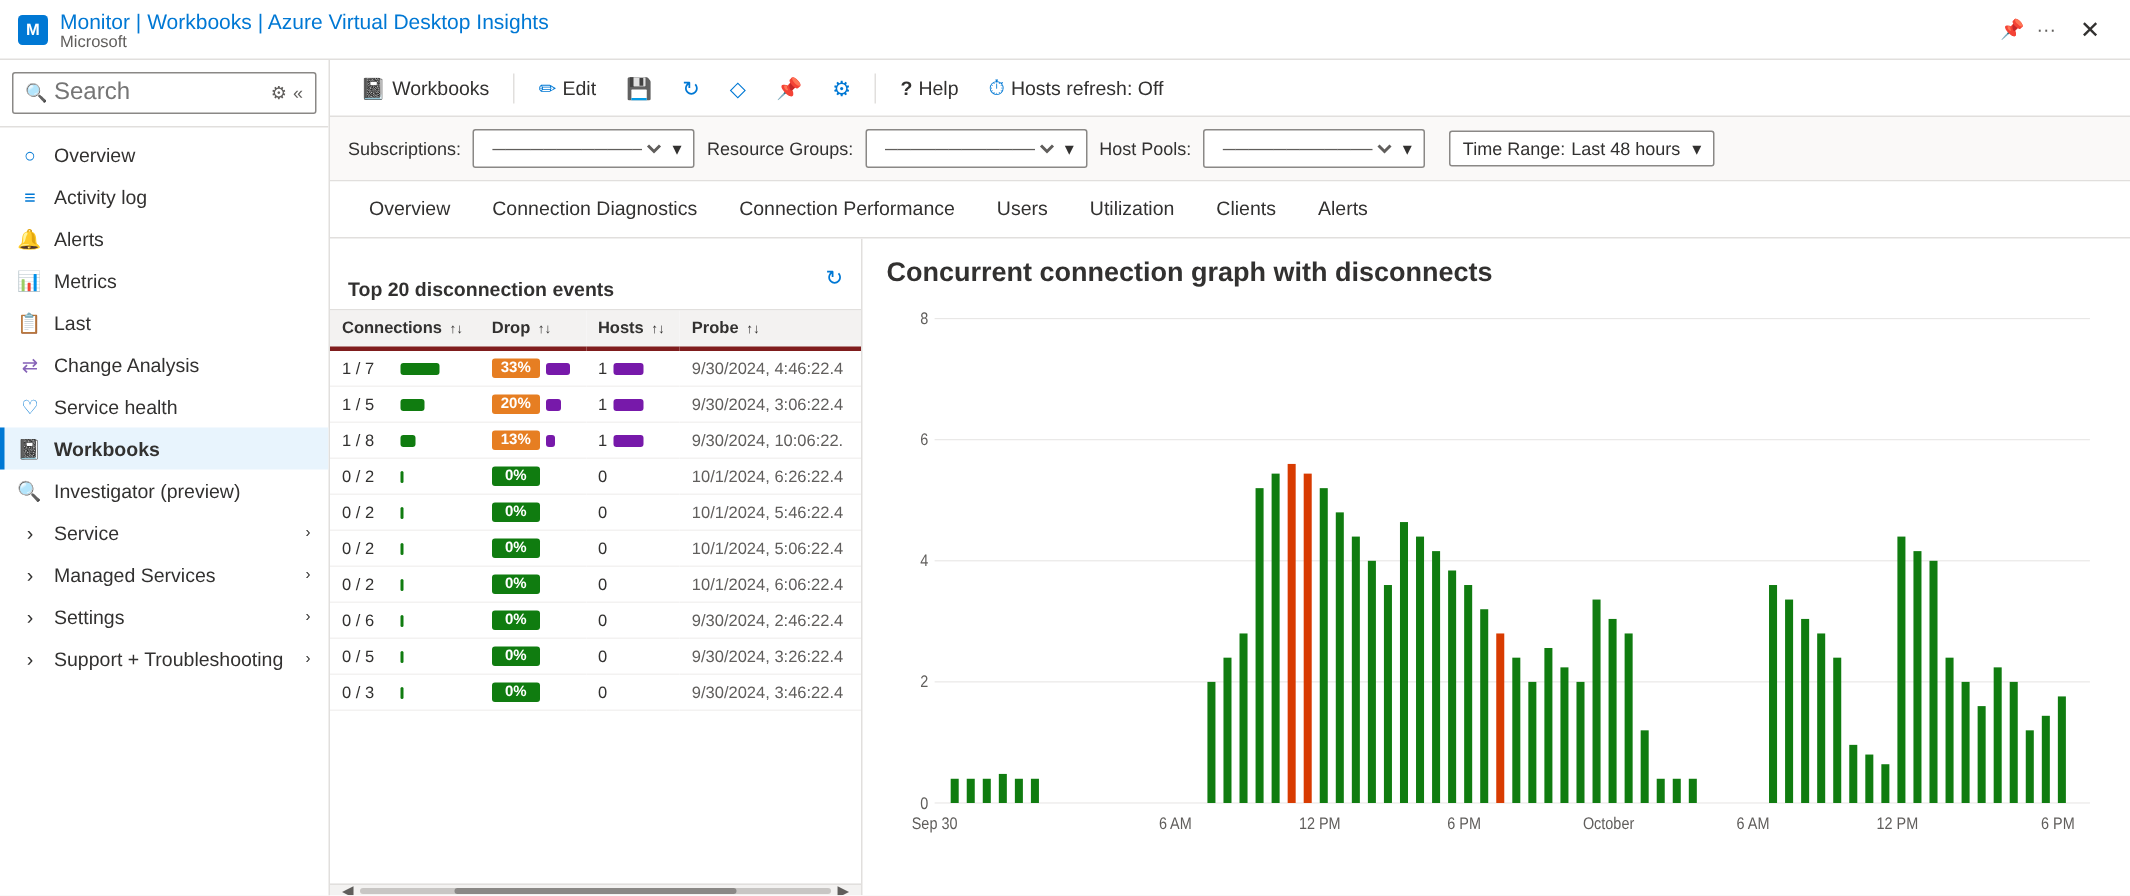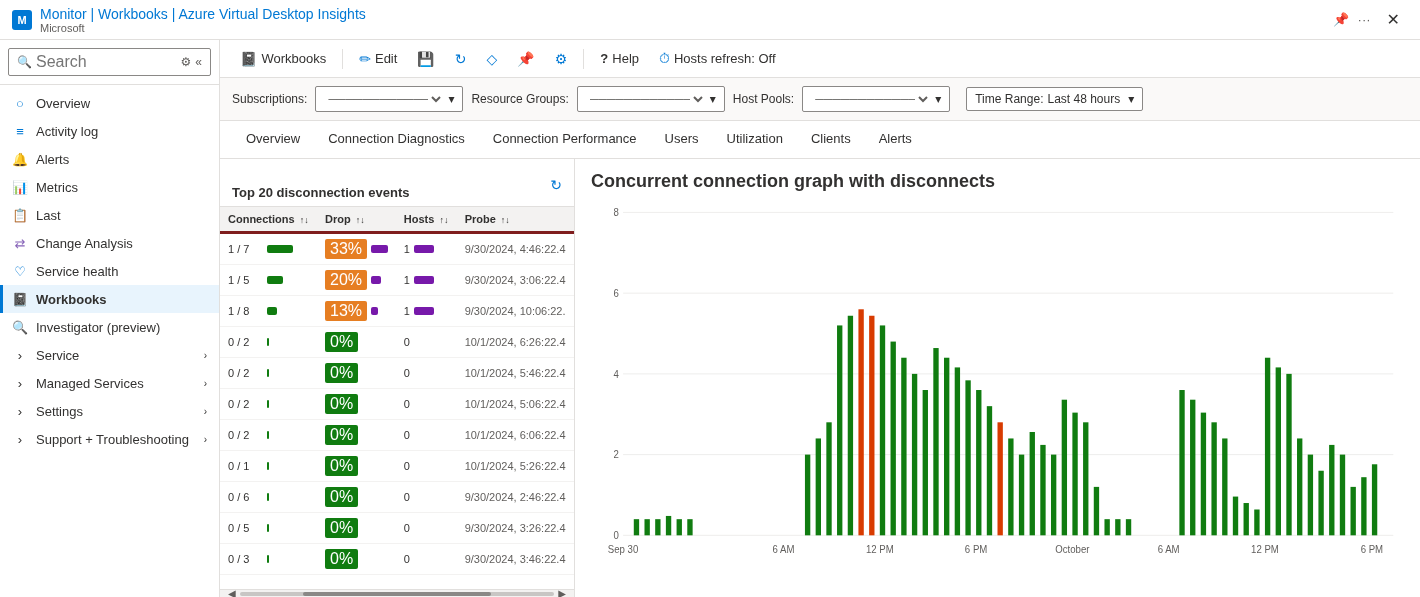--- a/index.html
+++ b/index.html
@@ -124,21 +124,21 @@
     th { padding: 6px 8px; text-align: left; font-weight: 600; color: #323130; border-bottom: 3px solid #7f1d1d; white-space: nowrap; cursor: pointer; }
     th .sort-icon { font-size: 9px; margin-left: 2px; }
     td { padding: 5px 8px; border-bottom: 1px solid #f3f2f1; vertical-align: middle; }
 
     
     .conn-cell { display: flex; align-items: center; gap: 4px; }
     .conn-bar { height: 8px; background: #107c10; border-radius: 2px; }
     .conn-text { font-size: 11px; white-space: nowrap; }
     .drop-cell { display: flex; align-items: center; gap: 4px; }
     .drop-bar { height: 8px; border-radius: 2px; }
-    .drop-pct { font-size: 16px; padding: 1px 5px; border-radius: 2px; color: white; font-weight: 400; white-space: nowrap; }
+    .drop-pct { font-size: 10px; padding: 1px 5px; border-radius: 2px; color: white; font-weight: 700; white-space: nowrap; }
     .hosts-bar { height: 8px; background: #7719aa; border-radius: 2px; width: 20px; }
 
     
     .chart-panel { flex: 1; padding: 12px 16px; overflow: hidden; display: flex; flex-direction: column; }
     .chart-title { font-size: 18px; font-weight: 600; color: #323130; margin-bottom: 8px; }
     .chart-container { flex: 1; position: relative; }
     .chart-svg { width: 100%; height: 100%; }
 
     
     .table-scroll-bar { height: 8px; background: #f3f2f1; border-top: 1px solid #e1dfdd; display: flex; align-items: center; padding: 0 4px; }
@@ -474,41 +474,20 @@
 
   </div>
                   </td>
                   <td>
                     <div style="display:flex;align-items:center;gap:4px;">
     <span>0</span>
 
   </div>
                   </td>
                   <td style="color: rgb(96, 94, 92); white-space: nowrap;">10/1/2024, 6:06:22.4</td>
-                </tr>
-                <tr>
-                  <td>
-                    <div class="conn-cell">
-    <span class="conn-text" style="min-width:35px;">0 / 1</span>
-    <div class="conn-bar" style="width:0px;min-width:2px;"></div>
-  </div>
-                  </td>
-                  <td>
-                    <div class="drop-cell">
-    <span class="drop-pct" style="background:#107c10;min-width:32px;text-align:center;">0%</span>
-
-  </div>
-                  </td>
-                  <td>
-                    <div style="display:flex;align-items:center;gap:4px;">
-    <span>0</span>
-
-  </div>
-                  </td>
-                  <td style="color: rgb(96, 94, 92); white-space: nowrap;">10/1/2024, 5:26:22.4</td>
                 </tr>
                 <tr>
                   <td>
                     <div class="conn-cell">
     <span class="conn-text" style="min-width:35px;">0 / 6</span>
     <div class="conn-bar" style="width:0px;min-width:2px;"></div>
   </div>
                   </td>
                   <td>
                     <div class="drop-cell">

